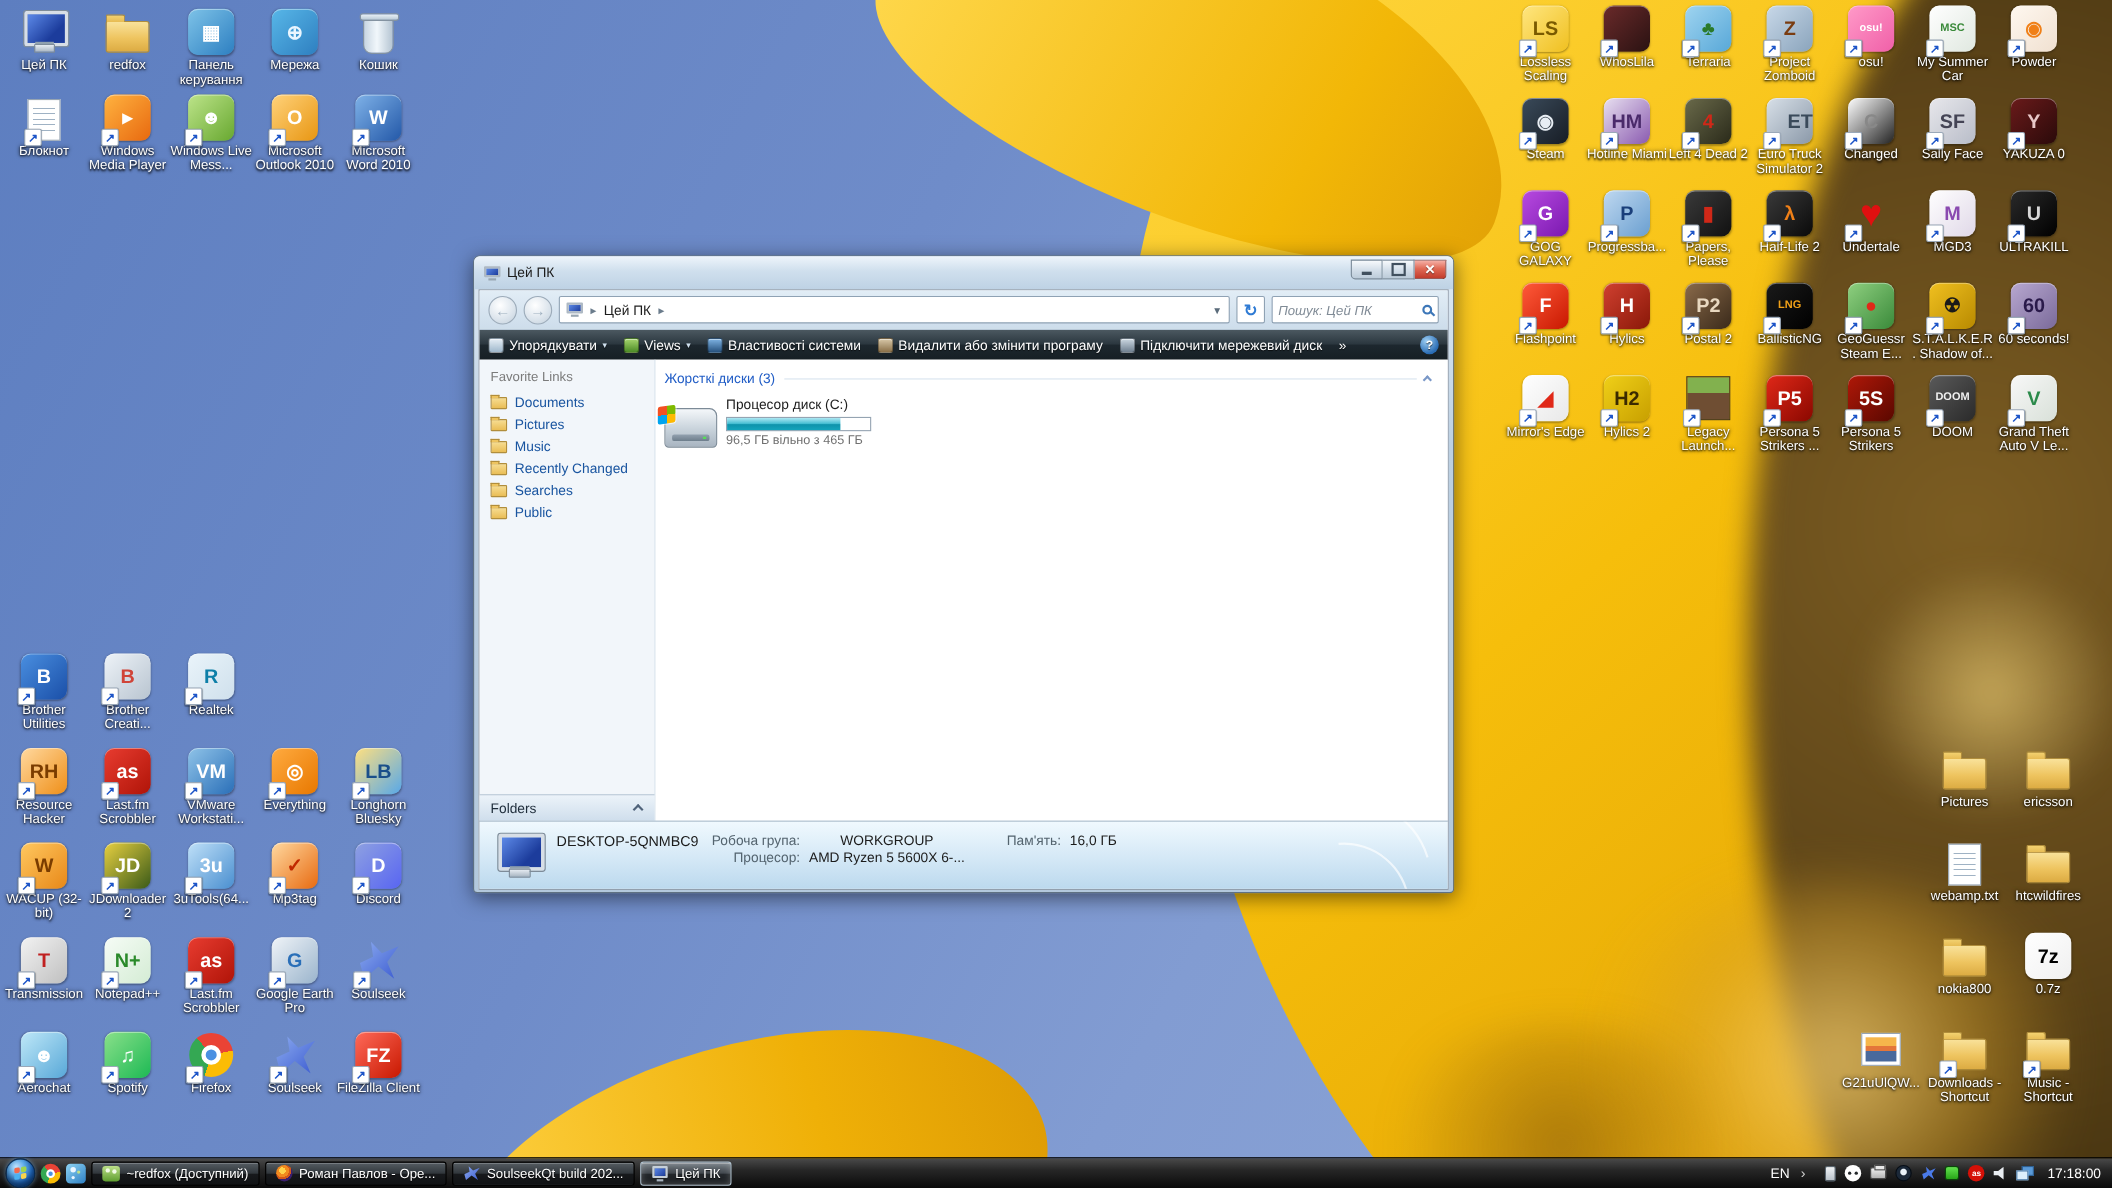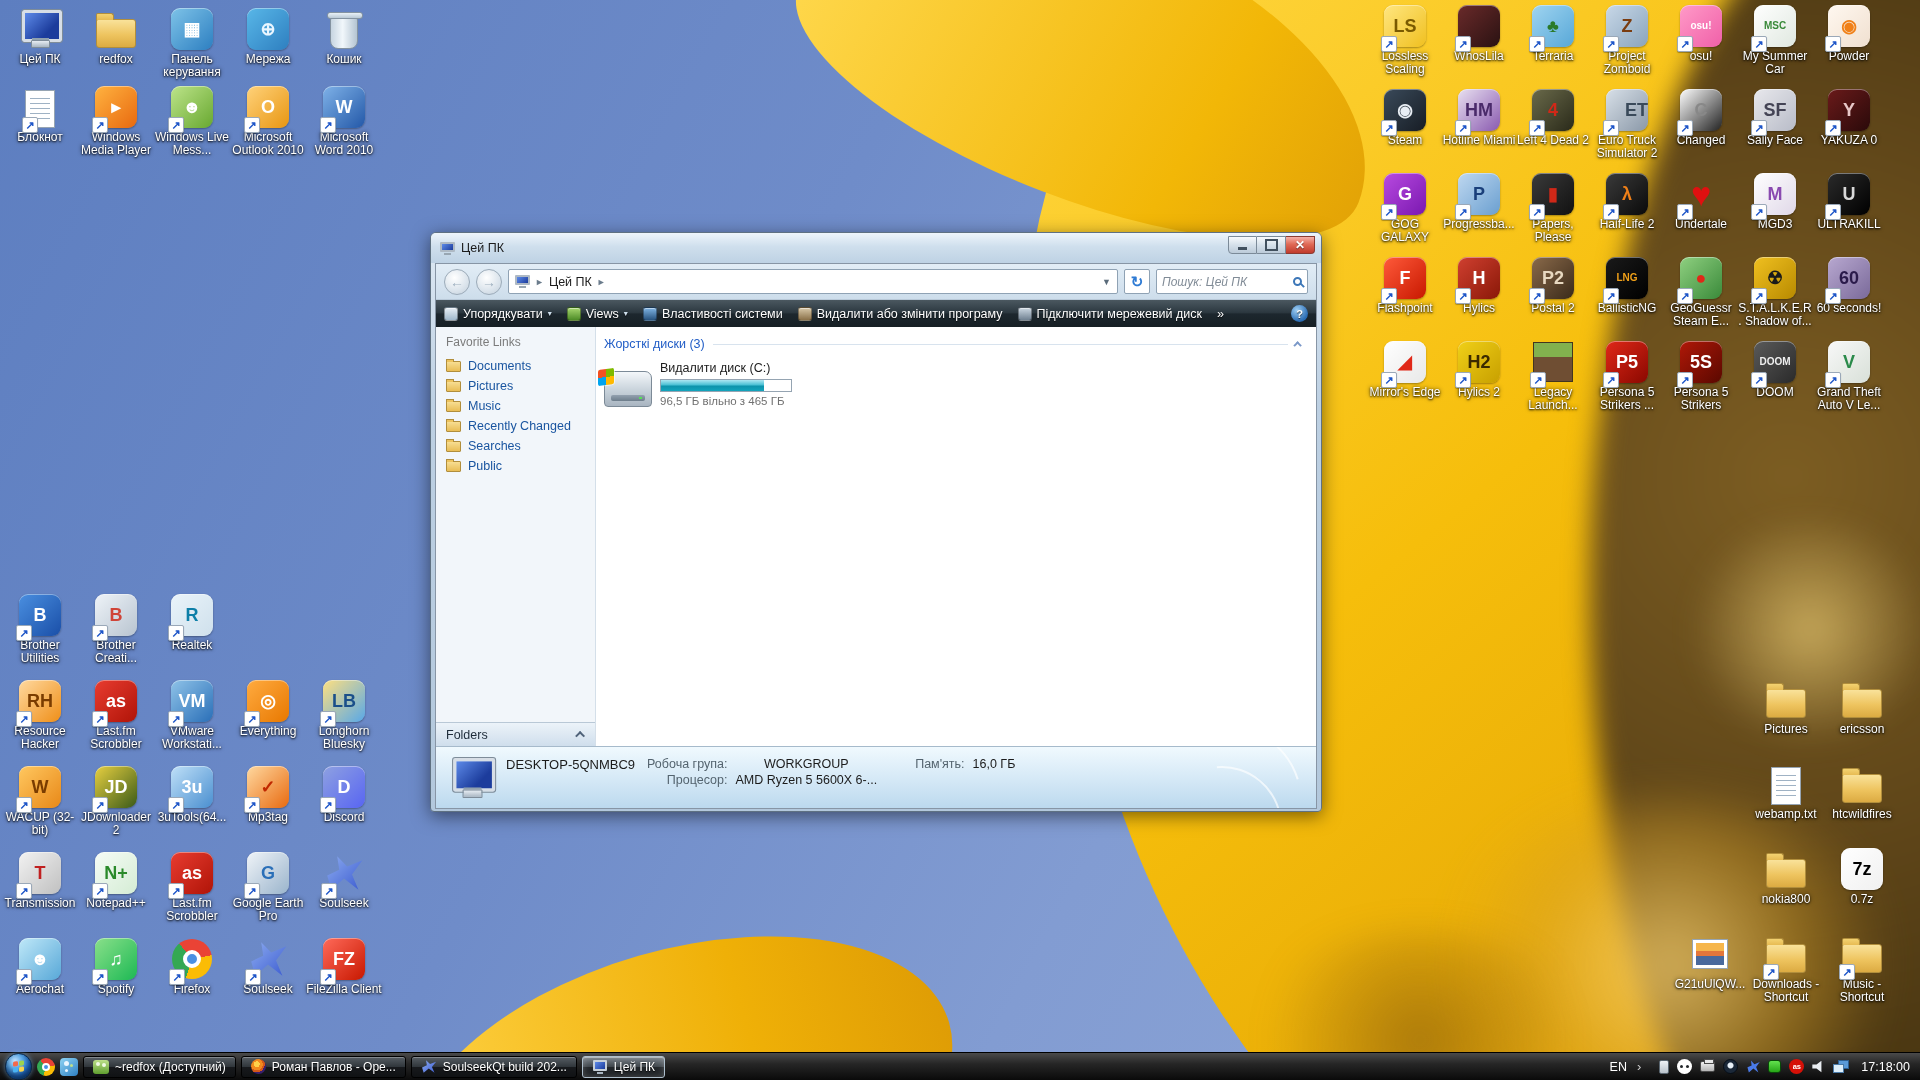--- a/index.html
+++ b/index.html
@@ -426,21 +426,21 @@
         <div class="di-art">
           <div class="t-tile" style="background: linear-gradient(135deg, rgb(255, 200, 96), rgb(232, 136, 24));">
             <span class="di-glyph g-big" style="color: rgb(122, 60, 0);">W</span>
           </div>
           <span class="di-sc">↗</span>
         </div>
         <div class="di-label">WACUP (32-bit)</div>
       </div>
       <div class="di">
         <div class="di-art">
-          <div class="t-tile" style="background: linear-gradient(135deg, rgb(232, 208, 64), rgb(58, 90, 24)); border-radius: 10px;">
+          <div class="t-tile" style="background: linear-gradient(135deg, rgb(232, 208, 64), rgb(58, 90, 24));">
             <span class="di-glyph g-big" style="color: rgb(255, 255, 255);">JD</span>
           </div>
           <span class="di-sc">↗</span>
         </div>
         <div class="di-label">JDownloader 2</div>
       </div>
       <div class="di">
         <div class="di-art">
           <div class="t-tile" style="background: linear-gradient(135deg, rgb(191, 224, 248), rgb(74, 143, 208));">
             <span class="di-glyph g-big" style="color: rgb(255, 255, 255);">3u</span>
@@ -1046,21 +1046,21 @@
           <span class="group-hd-label">Жорсткі диски (3)</span>
           <span class="group-rule"></span>
           <span class="chev-up-blue"></span>
         </div>
         <div class="disks" id="disks">
             <div class="disk">
               <div class="d-icon">
                 <span class="d-flag"></span>
               </div>
               <div>
-                <div class="d-name">Видалити диск (C:)</div>
+                <div class="d-name">Процесор диск (C:)</div>
                 <div class="d-bar">
                   <div class="d-fill" style="width: 79%;"></div>
                 </div>
                 <div class="d-free">96,5 ГБ вільно з 465 ГБ</div>
               </div>
             </div>
           </div>
       </div>
     </div>
     <div class="details">

